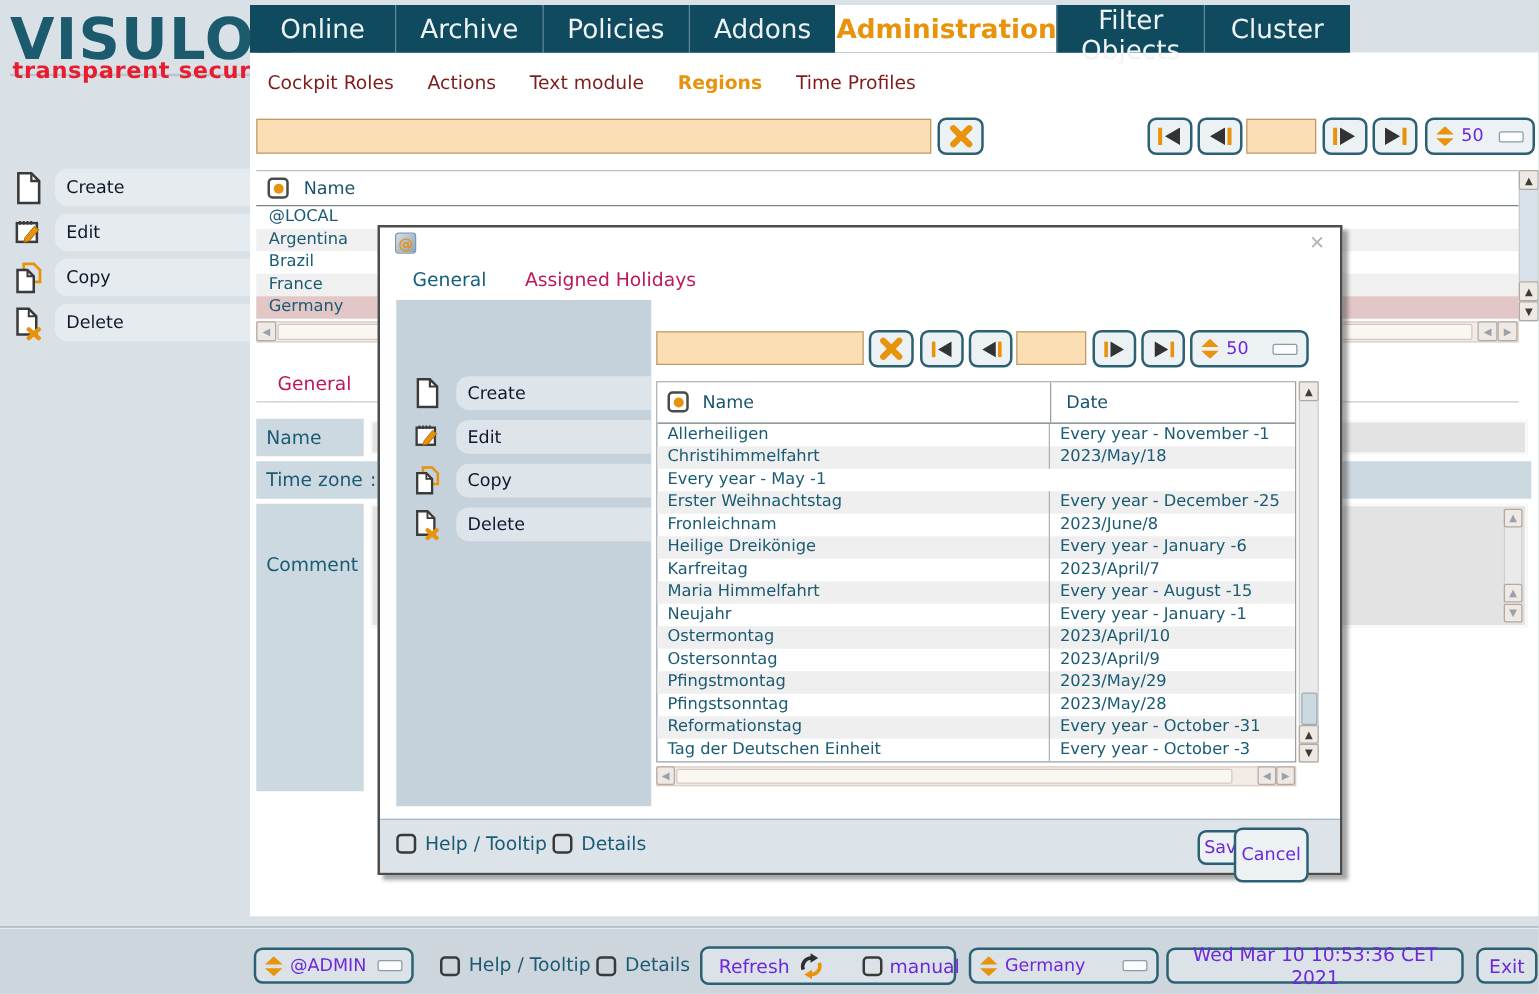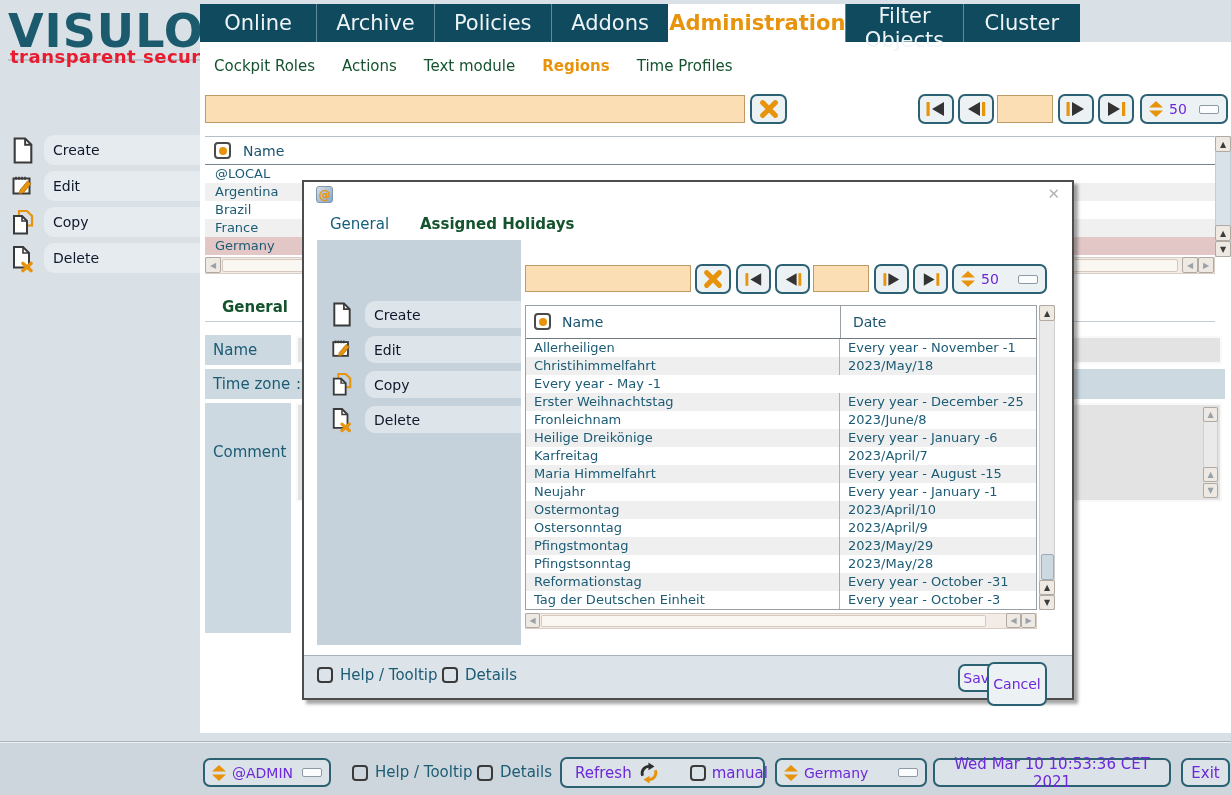--- a/index.html
+++ b/index.html
@@ -14,21 +14,21 @@
 .side-action .sa-pill{position:absolute;left:44px;right:0;top:0;bottom:0;background:#e6ebef;border-radius:10px 0 0 10px;display:flex;align-items:center;padding-left:9px}
 .side-action .sa-icon{position:absolute;left:11px;top:2px;width:24px;height:26px}
 .sa-label{font-size:14px;color:#0f172a}
 
 .topnav{position:absolute;left:200px;top:4px;width:880px;height:38px;display:flex;background:#0f4a5e}
 .nav-tab{flex:1;border:0;background:#0f4a5e;color:#eef4f6;font-family:inherit;font-size:21px;border-left:1px solid rgba(255,255,255,.35);cursor:pointer}
 .nav-tab:first-child{border-left:0}
 .nav-tab.active{background:#fff;color:#e8930c;font-weight:bold;flex:1.15}
 .white-panel{position:absolute;left:200px;top:42px;width:1031px;height:691px;background:#fff}
 .subnav{position:absolute;left:200px;top:50px;height:32px;display:flex;align-items:center;padding-left:14px;gap:27px}
-.subnav-item{font-size:15px;color:#14532d;cursor:pointer;background:none;border:0;font-family:inherit}
+.subnav-item{font-size:15px;color:#7f1d1d;cursor:pointer;background:none;border:0;font-family:inherit}
 .subnav-item.active{color:#e8930c;font-weight:bold}
 
 .peach{background:#fcdeb5;border:1px solid #bd9a66;font-family:inherit;font-size:14px;color:#1b5b74;padding:0 6px;outline:none}
 .btn{position:absolute;background:#ecf1f4;border:2px solid #2c6173;border-radius:7px;display:flex;align-items:center;justify-content:center;cursor:pointer;font-family:inherit;font-size:14px;color:#6d28d9}
 .btn.gray{background:#dbe3e8}
 .size-ctl{justify-content:flex-start;padding:0 7px;gap:6px}
 .dash{width:20px;height:9px;background:#fbfcfd;border:1px solid #8d9aa4;border-radius:2px;margin-left:auto}
 .check{position:absolute;width:16px;height:16px;border:2px solid #3a3a3a;border-radius:4px;background:transparent;cursor:pointer}
 .cb-label{position:absolute;font-size:15px;color:#1b5b74;line-height:29px}
 
@@ -48,21 +48,21 @@
 .sb.faint{color:#9aa2a8}
 .vtrack{position:absolute;background:#d9e2e8;border:1px solid #c4cdd3}
 .vtrack.lite{background:#eaeaea;border-color:#cfcfcf}
 .hbar{position:absolute;background:#f3ebe5;border:1px solid #d9cec6}
 .hthumb{position:absolute;top:1px;height:13px;background:#faf6f2;border:1px solid #d5c8bf;border-radius:2px;cursor:grab}
 .vthumb{position:absolute;left:1px;width:13px;background:#ccd9e1;border:1px solid #9cacb6;border-radius:2px;cursor:grab}
 
 .form-label{position:absolute;background:#ccd9e0;font-size:15px;color:#1b5b74;padding-left:8px}
 .gray-field{position:absolute;background:#e3e3e3;border:2px solid #f9f9f9}
 .tab-label{position:absolute;font-size:15px}
-.tab-label.orange{color:#14532d;font-weight:bold}
+.tab-label.orange{color:#be185d;font-weight:normal}
 .tab-label.teal{color:#17607d}
 
 .dialog{position:absolute;left:302px;top:180px;width:772px;height:520px;background:#fff;border:2px solid #4d4d4d;box-shadow:4px 4px 3px rgba(60,60,60,.45);z-index:10}
 .dlg-app-icon{position:absolute;left:12px;top:4px;width:17px;height:17px;border:1px solid #8096ac;border-radius:3px;background:linear-gradient(135deg,#d4deea 0%,#8aa4c0 100%);color:#e8930c;font-size:12px;font-weight:bold;display:flex;align-items:center;justify-content:center}
 .dlg-close{position:absolute;right:12px;top:3px;color:#b3b3b3;font-size:15px;cursor:pointer;background:none;border:0;font-family:inherit}
 .dlg-sidebar{position:absolute;left:13px;top:58px;width:204px;height:405px;background:#c5d2db}
 .dlg-sidebar .side-action{width:204px;height:27px}
 .dlg-sidebar .side-action .sa-pill{left:48px;background:#dee5ea}
 .dlg-sidebar .side-action .sa-icon{left:14px;top:1px}
 .dlg-table{position:absolute;left:221px;top:123px;width:512px;height:305px;border:1px solid #98a0a6}

